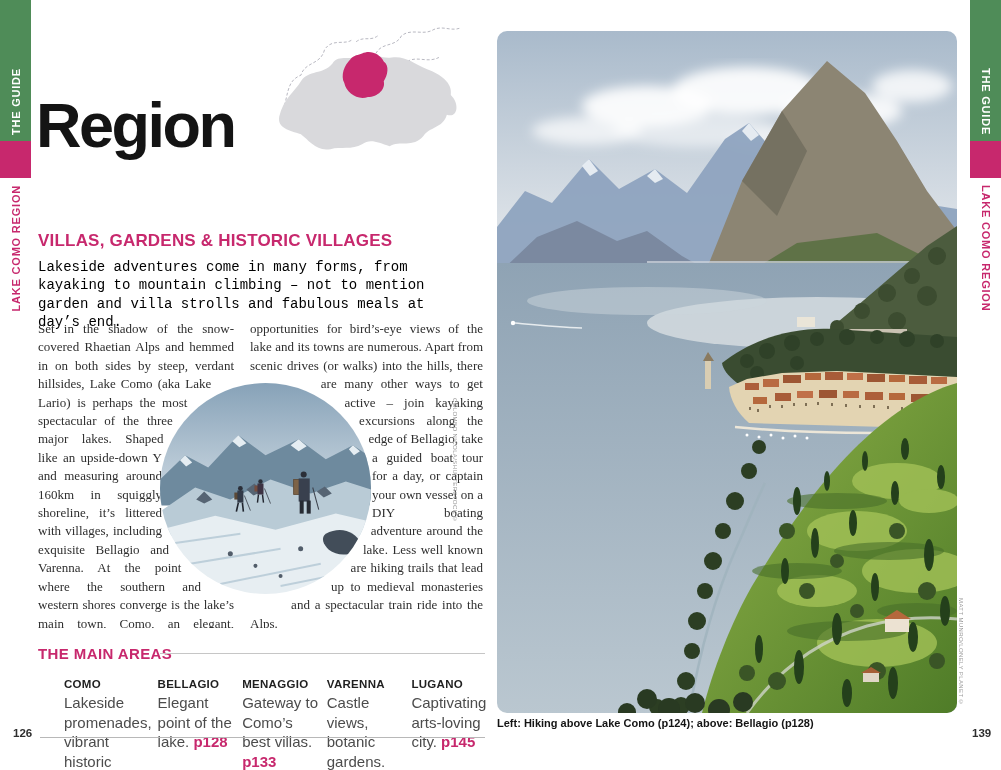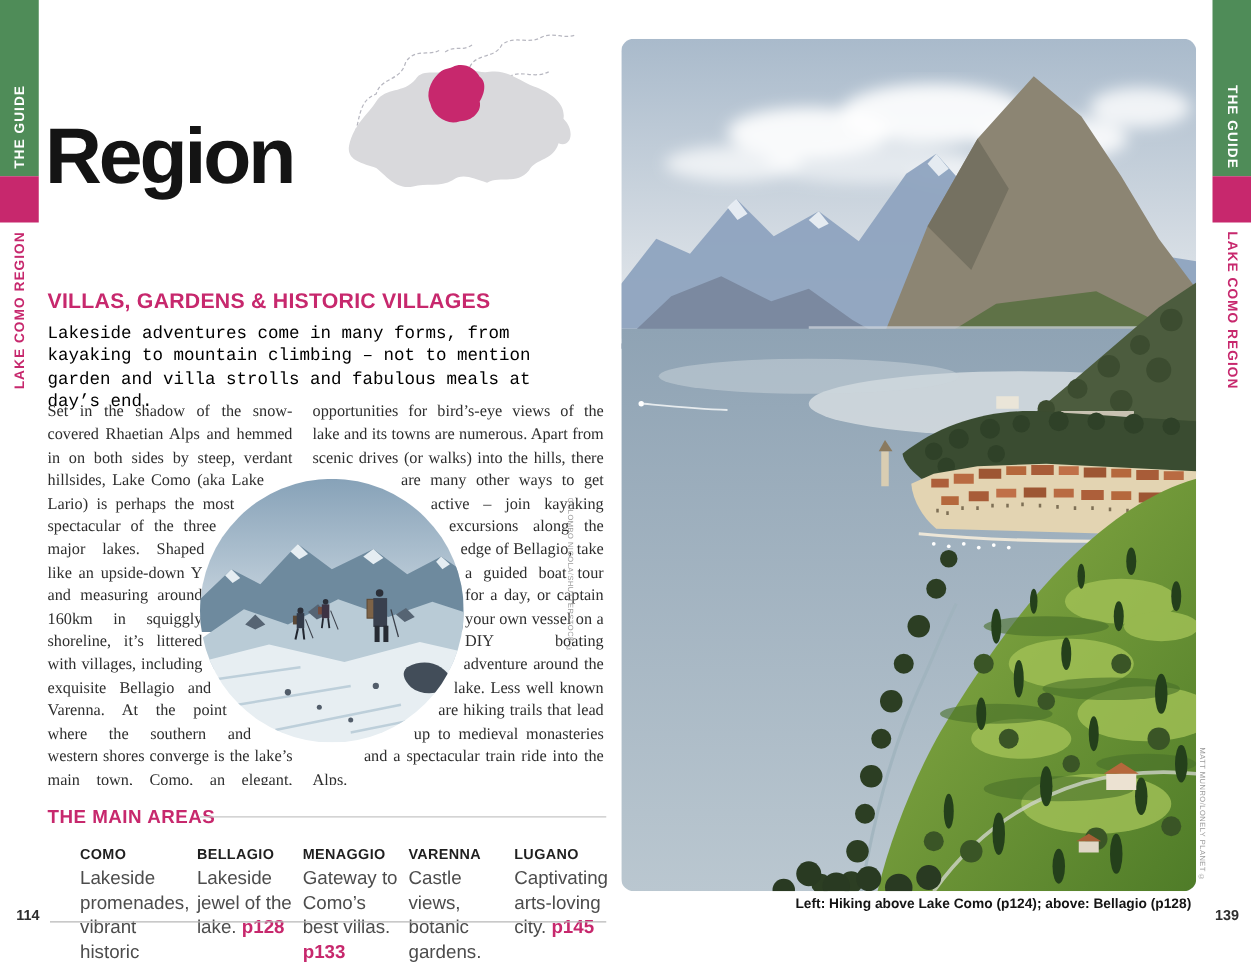--- a/index.html
+++ b/index.html
@@ -48,21 +48,21 @@
   .area-desc{font-size:15px;line-height:1.3;color:#4c4c4c;}
   .pref{font-weight:800;color:#c7286d;}
 
   .bottom-rule{left:40px;top:737px;width:445px;height:1px;background:#b8b8b8;}
   .pagenum{font-size:11.5px;font-weight:700;color:#2e2e2e;}
   .pagenum-left{left:13px;top:727px;}
   .pagenum-right{left:972px;top:727px;}
 
   
   .main-photo{left:497px;top:31px;width:460px;height:682px;border-radius:10px;overflow:hidden;}
-  .caption{left:497px;top:717px;width:456px;text-align:right;font-size:11px;font-weight:700;color:#141414;}
+  .caption{left:497px;top:717px;width:456px;font-size:11px;font-weight:700;color:#141414;}
 </style>
 </head>
 <body>
 
 <div class="tab-bar tab-green" style="left:0;">
   <span class="tab-label white vert-up">THE GUIDE</span>
 </div>
 <div class="tab-bar abs tab-pink-block" style="left:0;"></div>
 <div class="region-label-box" style="left:0;">
   <span class="tab-label pink vert-up">LAKE COMO REGION</span>
@@ -167,38 +167,38 @@
 
 <div class="abs main-areas-heading">THE MAIN AREAS</div>
 <div class="abs heading-rule"></div>
 <div class="abs areas-row">
   <div class="area-col">
     <div class="area-name">COMO</div>
     <div class="area-desc"><span>Lakeside promenades, vibrant historic centre.</span> <span class="pref">p120</span></div>
   </div>
   <div class="area-col">
     <div class="area-name">BELLAGIO</div>
-    <div class="area-desc"><span>Lakeside jewel of the lake.</span> <span class="pref">p128</span></div>
+    <div class="area-desc"><span>Elegant point of the lake.</span> <span class="pref">p128</span></div>
   </div>
   <div class="area-col">
     <div class="area-name">MENAGGIO</div>
     <div class="area-desc"><span>Gateway to Como’s best villas.</span> <span class="pref">p133</span></div>
   </div>
   <div class="area-col">
     <div class="area-name">VARENNA</div>
     <div class="area-desc"><span>Castle views, botanic gardens.</span> <span class="pref">p140</span></div>
   </div>
   <div class="area-col">
     <div class="area-name">LUGANO</div>
     <div class="area-desc"><span>Captivating arts-loving city.</span> <span class="pref">p145</span></div>
   </div>
 </div>
 
 <div class="abs bottom-rule"></div>
-<div class="abs pagenum pagenum-left">114</div>
+<div class="abs pagenum pagenum-left">126</div>
 
 <div class="abs main-photo">
   <svg width="460" height="682" viewBox="0 0 460 682">
     <defs>
       <linearGradient id="sky" x1="0" y1="0" x2="0" y2="1">
         <stop offset="0" stop-color="#a9bacb"></stop>
           <stop offset="1" stop-color="#e8ebee"></stop>
       </linearGradient>
       <linearGradient id="water" x1="0" y1="0" x2="0" y2="1">
         <stop offset="0" stop-color="#8fa3b4"></stop>

